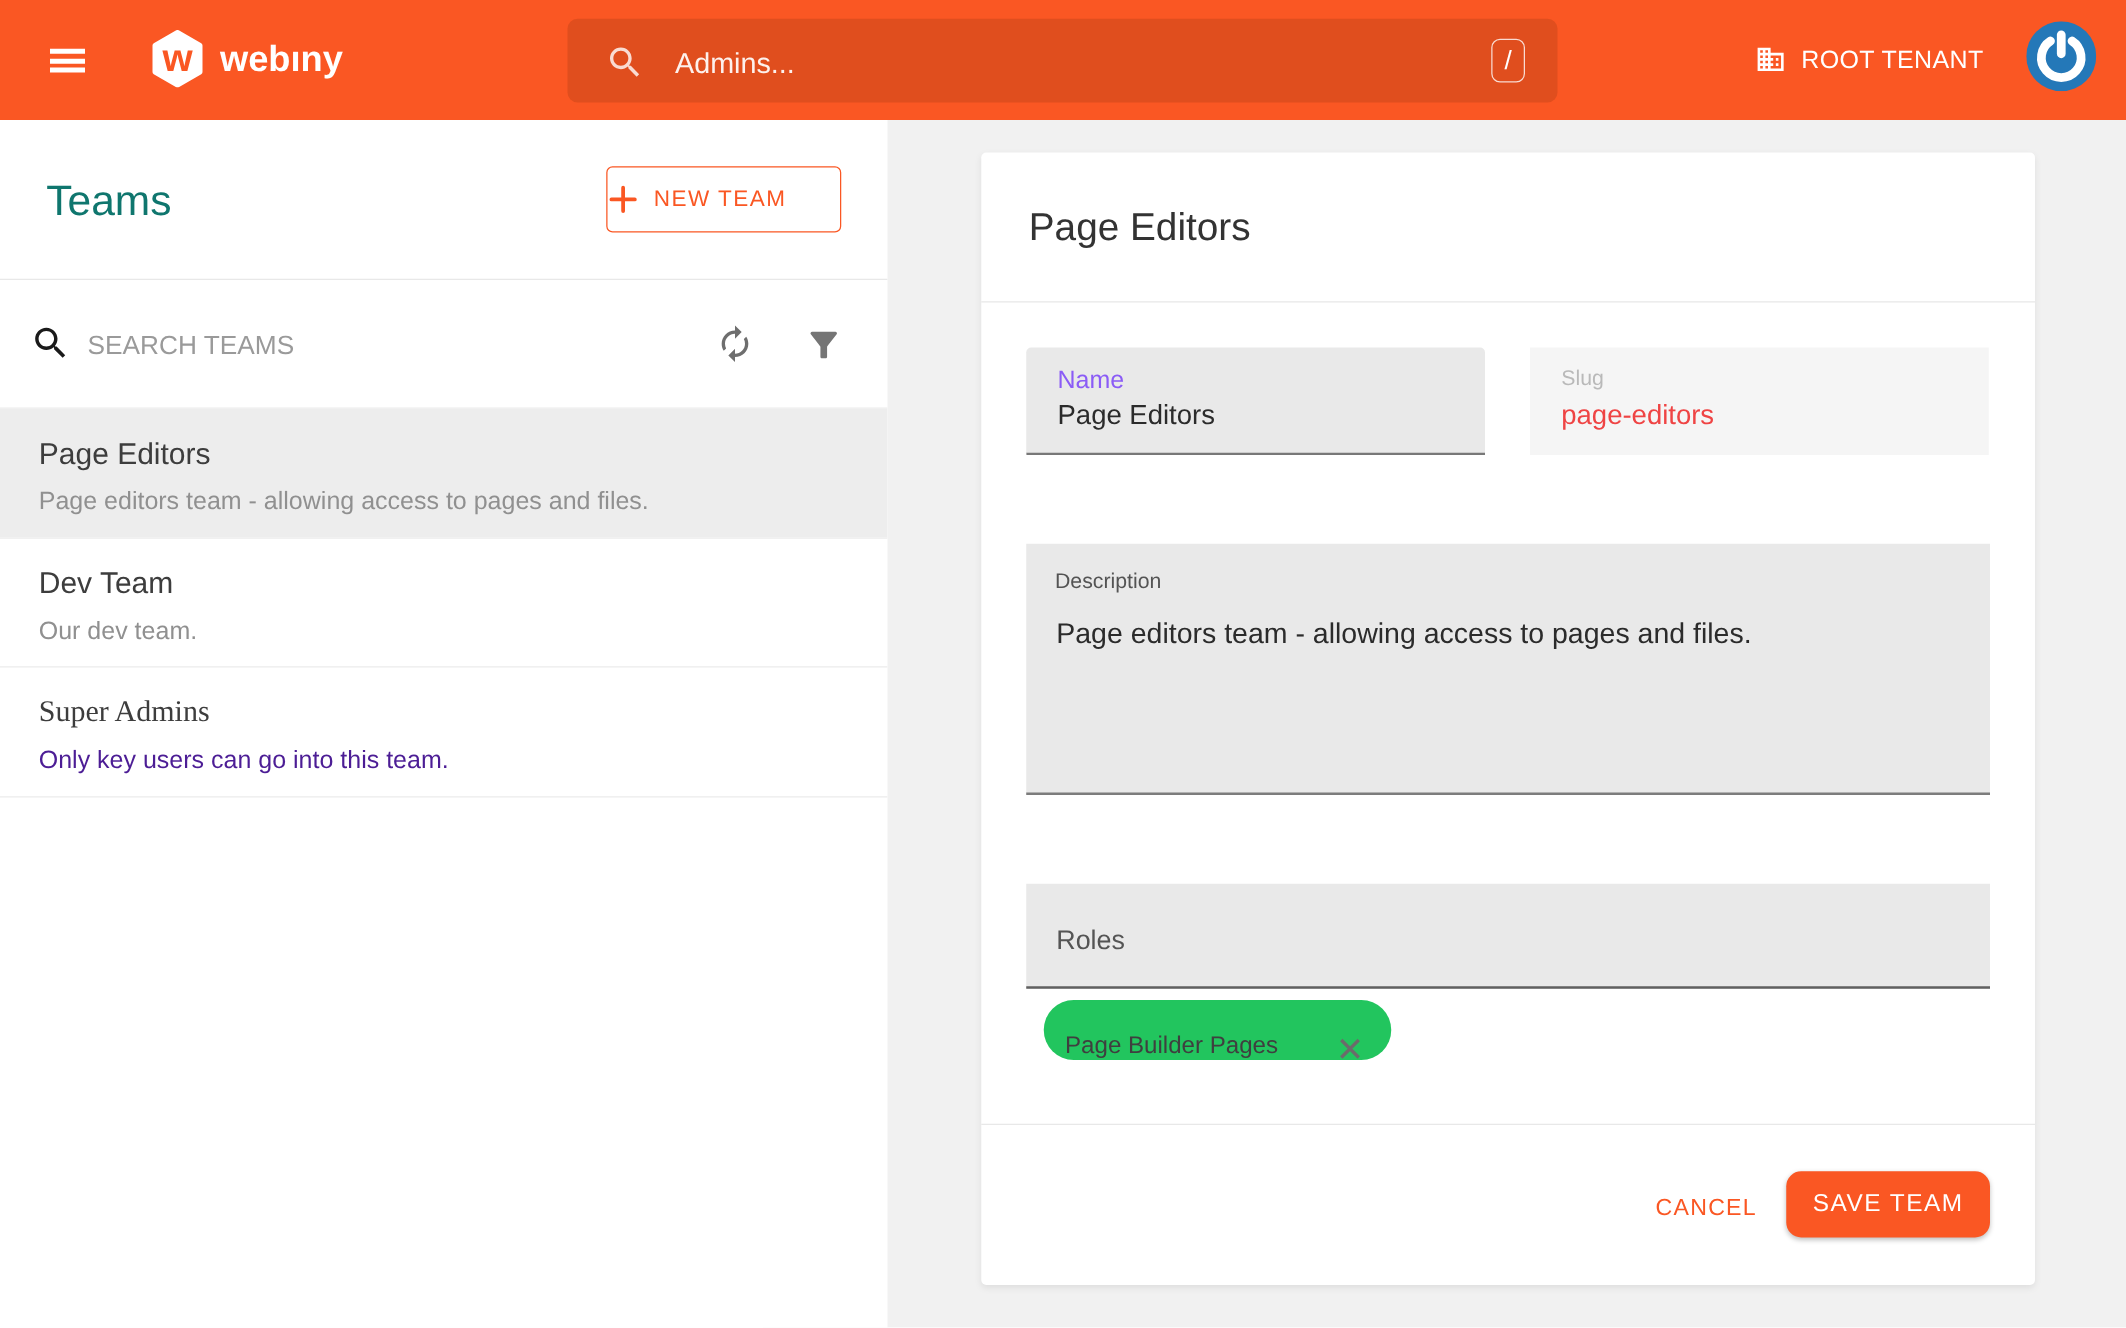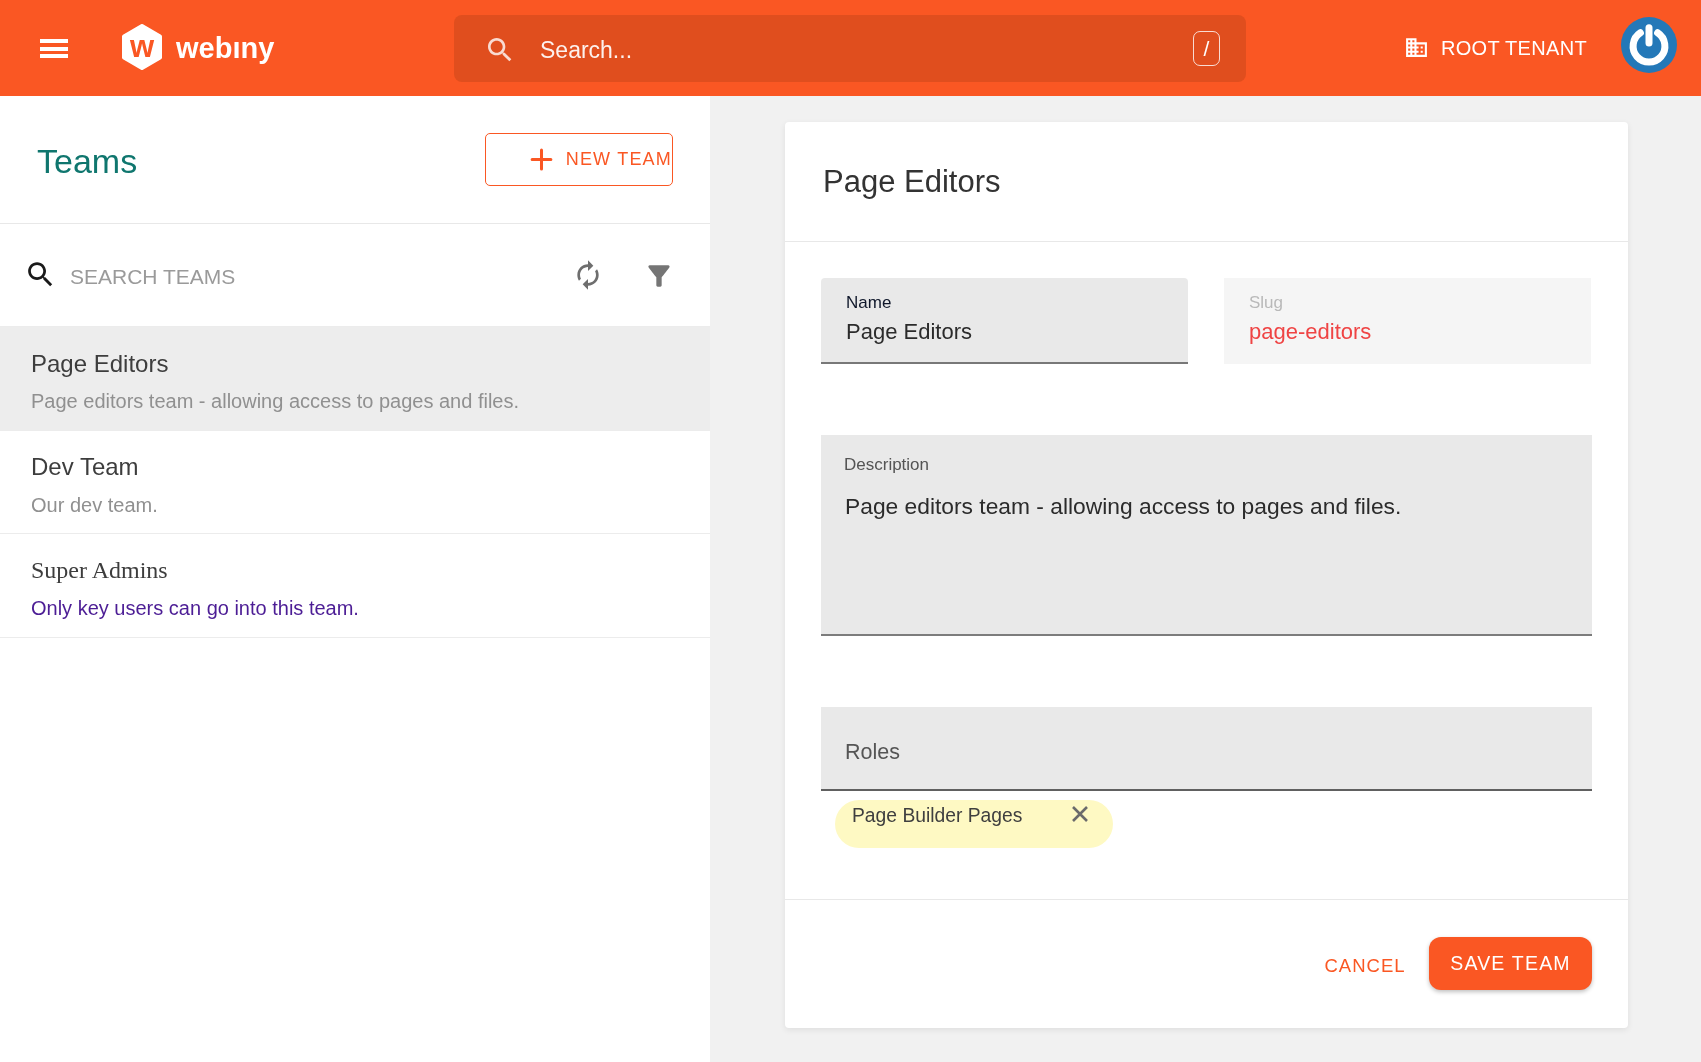--- a/index.html
+++ b/index.html
@@ -25,42 +25,42 @@
   </svg>
   <div class="abs" style="left:176px;top:0;height:96px;display:flex;align-items:center;">
     <span style="color:#fff;font-size:29px;font-weight:bold;letter-spacing:0px;">webıny</span>
   </div>
 
   <div class="abs" style="left:454px;top:15px;width:792px;height:67px;background:#e04e1e;border-radius:8px;"></div>
   <svg class="abs" style="left:484px;top:34px;" width="32" height="32" viewBox="0 0 24 24" fill="rgba(255,255,255,0.8)">
     <path d="M15.5 14h-.79l-.28-.27C15.41 12.59 16 11.11 16 9.5 16 5.91 13.09 3 9.5 3S3 5.91 3 9.5 5.91 16 9.5 16c1.61 0 3.09-.59 4.23-1.57l.27.28v.79l5 4.99L20.49 19l-4.99-5zm-6 0C7.01 14 5 11.99 5 9.5S7.01 5 9.5 5 14 7.01 14 9.5 11.99 14 9.5 14z"></path>
   </svg>
   <div class="abs" style="left:540px;top:17px;height:67px;display:flex;align-items:center;">
-    <span style="color:rgba(255,255,255,0.92);font-size:23px;">Search...</span>
+    <span style="color:rgba(255,255,255,0.92);font-size:23px;">Admins...</span>
   </div>
   <div class="abs" style="left:1193px;top:31px;width:27px;height:35px;border:1.2px solid rgba(255,255,255,0.8);border-radius:7px;display:flex;align-items:center;justify-content:center;">
     <span style="color:#fff;font-size:21px;font-weight:300;">/</span>
   </div>
 
   <svg class="abs" style="left:1404px;top:35px;" width="25" height="25" viewBox="0 0 24 24" fill="#fff">
     <path d="M12 7V3H2v18h20V7H12zM6 19H4v-2h2v2zm0-4H4v-2h2v2zm0-4H4V9h2v2zm0-4H4V5h2v2zm4 12H8v-2h2v2zm0-4H8v-2h2v2zm0-4H8V9h2v2zm0-4H8V5h2v2zm10 12h-8v-2h2v-2h-2v-2h2v-2h-2V9h8v10zm-2-8h-2v2h2v-2zm0 4h-2v2h2v-2z"></path>
   </svg>
   <div class="abs" style="left:1441px;top:0;height:96px;display:flex;align-items:center;">
     <span style="color:#fff;font-size:20px;letter-spacing:0.3px;">ROOT TENANT</span>
   </div>
 
   <svg class="abs" style="left:1621px;top:17px;" width="56" height="56" viewBox="0 0 56 56">
     <circle cx="28" cy="28" r="28" fill="#2478b8"></circle>
     <path d="M 19.4 15.8 A 15.9 15.9 0 1 0 36.6 15.8" fill="none" stroke="#fff" stroke-width="7" stroke-linecap="round"></path>
     <line x1="28" y1="10.8" x2="28" y2="26" stroke="#fff" stroke-width="7" stroke-linecap="round"></line>
   </svg>
 
   <div class="abs" style="left:0;top:96px;width:710px;height:966px;background:#fff;"></div>
   <div class="abs" style="left:37px;top:142px;font-size:34px;color:#0f766e;">Teams</div>
-  <div class="abs" style="left:485px;top:133px;width:188px;height:53px;border:1.5px solid #fa5723;border-radius:5px;display:flex;align-items:center;justify-content:flex-end;color:#fa5723;">
+  <div class="abs" style="left:485px;top:133px;width:188px;height:53px;border:1.5px solid #fa5723;border-radius:5px;display:flex;align-items:center;justify-content:flex-start;color:#fa5723;">
     <svg width="25" height="25" viewBox="0 0 24 24" style="margin-right:12px;">
         <path d="M12 3 V21 M3 12 H21" stroke="#fa5723" stroke-width="2.9" stroke-linecap="round"></path>
       </svg>
     <span style="font-size:18px;letter-spacing:1.2px;">NEW TEAM</span>
   </div>
   <div class="abs" style="left:0;top:223px;width:710px;height:1px;background:#e8e8e8;"></div>
 
   <svg class="abs" style="left:24px;top:258px;" width="33" height="33" viewBox="0 0 24 24" fill="#1a1a1a">
     <path d="M15.5 14h-.79l-.28-.27C15.41 12.59 16 11.11 16 9.5 16 5.91 13.09 3 9.5 3S3 5.91 3 9.5 5.91 16 9.5 16c1.61 0 3.09-.59 4.23-1.57l.27.28v.79l5 4.99L20.49 19l-4.99-5zm-6 0C7.01 14 5 11.99 5 9.5S7.01 5 9.5 5 14 7.01 14 9.5 11.99 14 9.5 14z"></path>
   </svg>
@@ -84,35 +84,35 @@
   <div class="abs" style="left:31px;top:597px;font-size:20px;color:#4c1d95;">Only key users can go into this team.</div>
   <div class="abs" style="left:0;top:637px;width:710px;height:1px;background:#ececec;"></div>
 
   <div class="abs" style="left:710px;top:96px;width:991px;height:966px;background:#f1f1f1;"></div>
 
   <div class="abs" style="left:785px;top:122px;width:843px;height:906px;background:#fff;border-radius:4px;box-shadow:0 2px 6px rgba(0,0,0,0.08);"></div>
   <div class="abs" style="left:823px;top:164px;font-size:31px;color:#333;">Page Editors</div>
   <div class="abs" style="left:785px;top:241px;width:843px;height:1px;background:#e8e8e8;"></div>
 
   <div class="abs" style="left:821px;top:278px;width:367px;height:86px;background:#e9e9e9;border-bottom:2px solid #787878;border-radius:4px 4px 0 0;"></div>
-  <div class="abs" style="left:846px;top:293px;font-size:17px;color:#0f172a;">Name</div>
+  <div class="abs" style="left:846px;top:293px;font-size:20px;color:#8b5cf6;">Name</div>
   <div class="abs" style="left:846px;top:319px;font-size:22px;color:#2b2b2b;">Page Editors</div>
 
   <div class="abs" style="left:1224px;top:278px;width:367px;height:86px;background:#f5f5f5;"></div>
   <div class="abs" style="left:1249px;top:293px;font-size:17px;color:#b9b9b9;">Slug</div>
   <div class="abs" style="left:1249px;top:319px;font-size:22px;color:#ef4444;">page-editors</div>
 
   <div class="abs" style="left:821px;top:435px;width:771px;height:201px;background:#e9e9e9;border-bottom:2px solid #7c7c7c;"></div>
   <div class="abs" style="left:844px;top:455px;font-size:17px;color:#545454;">Description</div>
   <div class="abs" style="left:845px;top:493px;font-size:22.8px;color:#2b2b2b;">Page editors team - allowing access to pages and files.</div>
 
   <div class="abs" style="left:821px;top:707px;width:771px;height:84px;background:#e9e9e9;border-bottom:2px solid #606060;"></div>
   <div class="abs" style="left:845px;top:740px;font-size:21.5px;color:#555;">Roles</div>
 
-  <div class="abs" style="left:835px;top:800px;height:48px;background:#fef9c3;border-radius:24px;display:flex;align-items:flex-start;padding:5px 24px 0 17px;gap:36px;">
+  <div class="abs" style="left:835px;top:800px;height:48px;background:#22c55e;border-radius:24px;display:flex;align-items:flex-end;padding:5px 24px 0 17px;gap:36px;">
     <span style="font-size:19.3px;color:#3f3f3f;">Page Builder Pages</span>
     <svg style="margin-left:13px;" width="18" height="18" viewBox="0 0 18 18">
         <path d="M2 2 L16 16 M16 2 L2 16" stroke="#6b6b6b" stroke-width="2.6"></path>
       </svg>
   </div>
 
   <div class="abs" style="left:785px;top:899px;width:843px;height:1px;background:#e8e8e8;"></div>
   <div class="abs" style="left:1324px;top:0px;width:80px;height:1px;"></div>
   <div class="abs" style="left:1310px;top:939px;width:110px;height:53px;display:flex;align-items:center;justify-content:center;">
     <span style="font-size:18.5px;letter-spacing:1px;color:#fa5723;">CANCEL</span>

